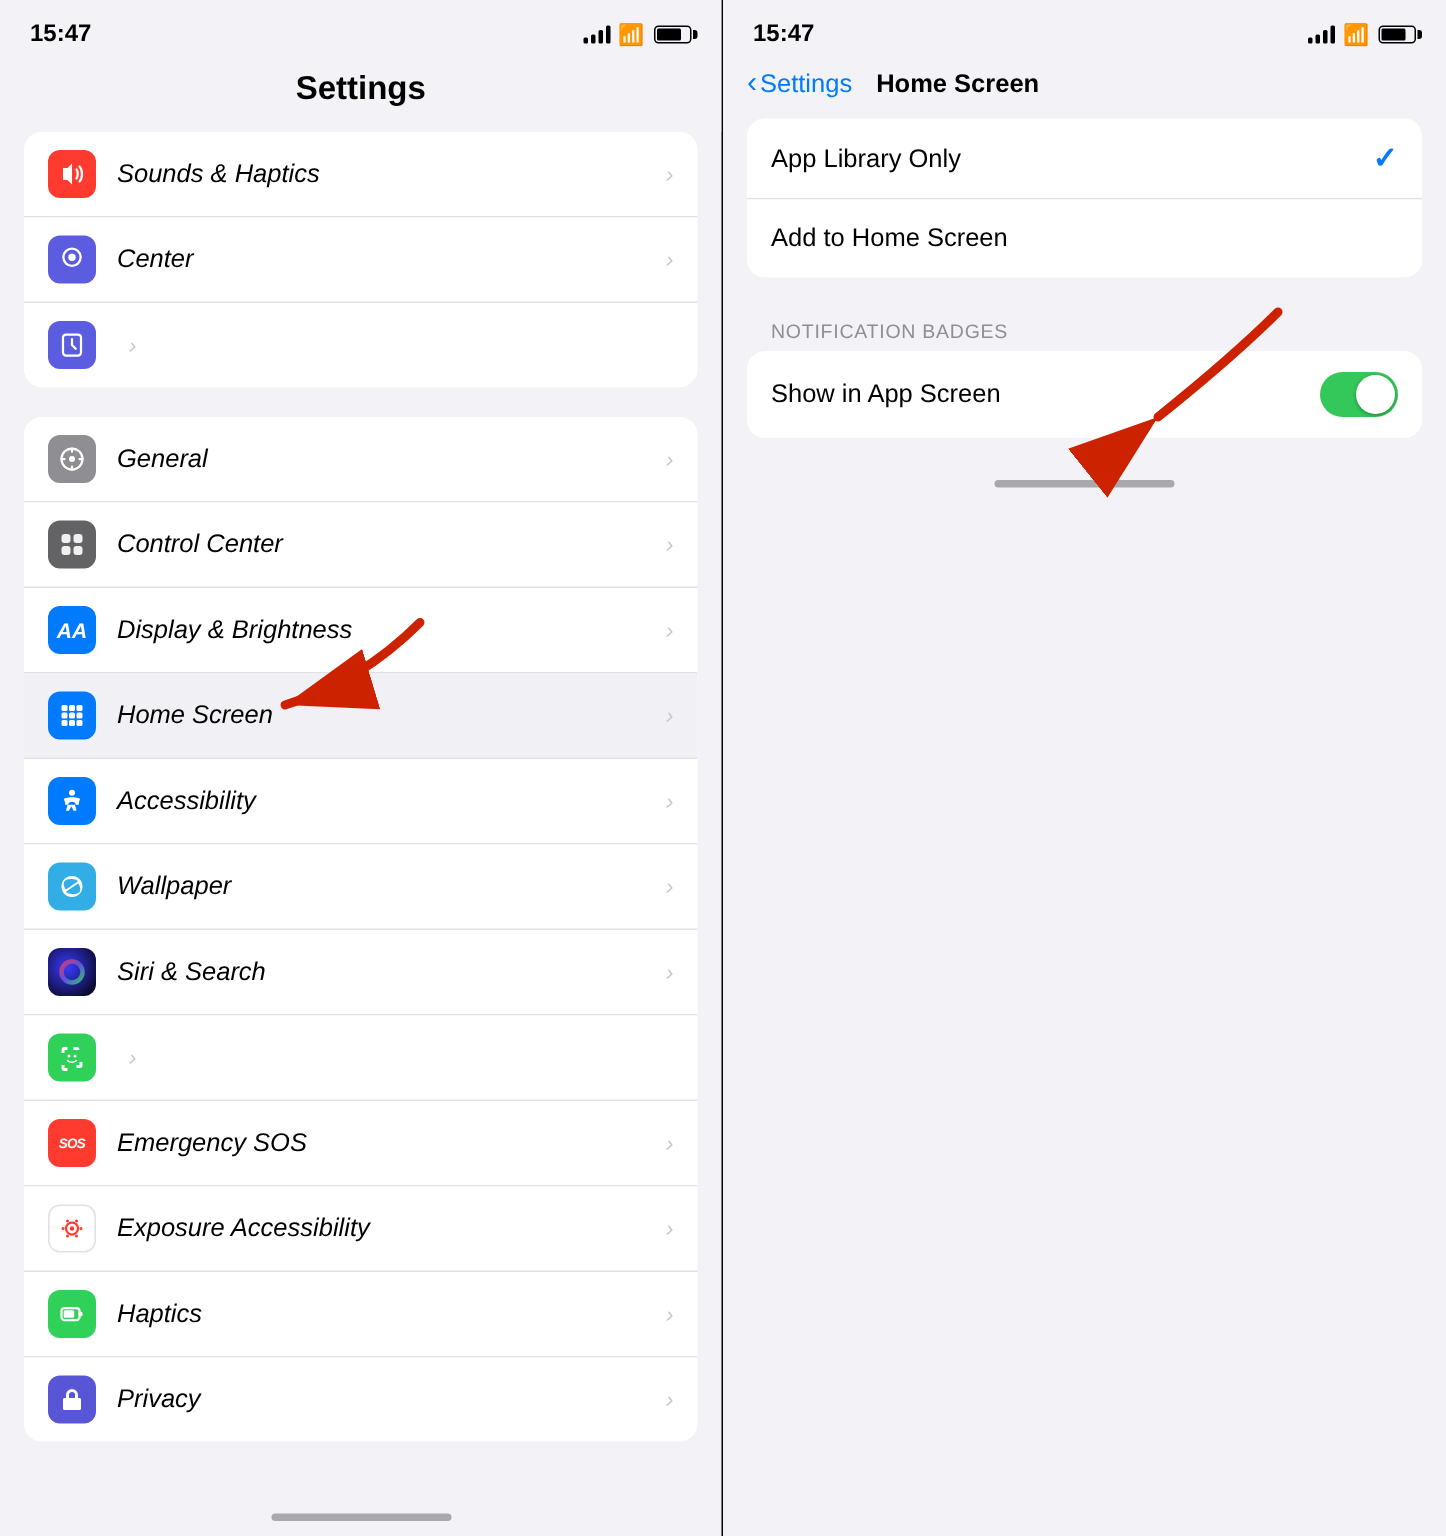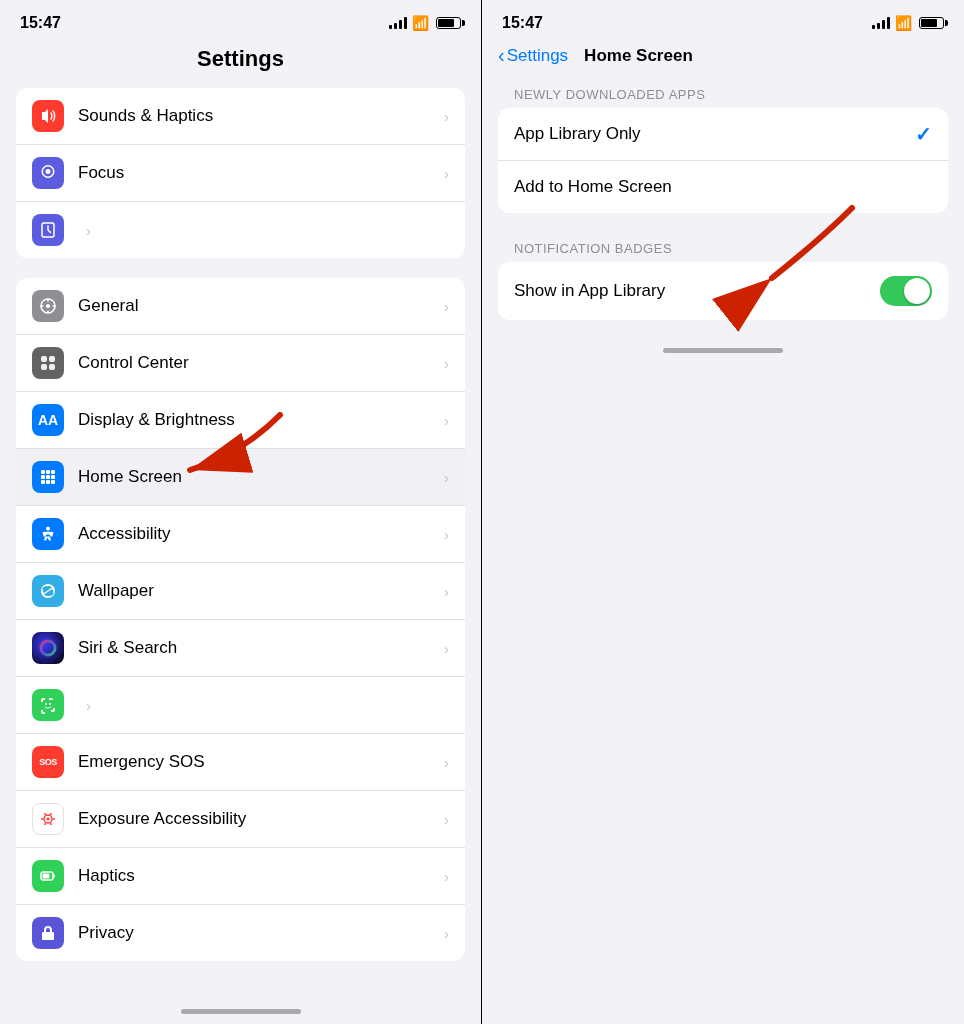--- a/index.html
+++ b/index.html
@@ -259,20 +259,21 @@
       background: #000;
       border-radius: 3px;
       margin: 8px auto 10px;
       opacity: 0.3;
     }
 
     
     .scroll-content {
       flex: 1;
       overflow: hidden;
+      font-style: italic;
     }
 
     
     .panels-wrapper {
       display: flex;
       width: 964px;
       height: 1024px;
       position: relative;
     }
 
@@ -319,21 +320,21 @@
           </div>
           <span class="row-label">Sounds &amp; Haptics</span>
           <span class="row-chevron">›</span>
         </div>
         <div class="settings-row">
           <div class="row-icon icon-indigo">
             <svg width="18" height="18" viewBox="0 0 18 18" fill="white">
               <path d="M9 1a6.5 6.5 0 0 1 0 13A6.5 6.5 0 0 1 9 1zm0 1.5a5 5 0 0 0 0 10 5 5 0 0 0 0-10zm0 2.5a2.5 2.5 0 0 1 0 5 2.5 2.5 0 0 1 0-5z"></path>
             </svg>
           </div>
-          <span class="row-label">Focus</span>
+          <span class="row-label">Center</span>
           <span class="row-chevron">›</span>
         </div>
         <div class="settings-row">
           <div class="row-icon icon-indigo">
             <svg width="18" height="18" viewBox="0 0 18 18" fill="white">
               <rect x="3" y="2" width="12" height="14" rx="2" stroke="white" stroke-width="1.5" fill="none"></rect>
               <path d="M9 5v4l2.5 2.5" stroke="white" stroke-width="1.5" stroke-linecap="round" fill="none"></path>
             </svg>
           </div>
           <span class="row-chevron">›</span>
@@ -513,37 +514,36 @@
     </div>
 
     <div class="right-header">
       <div class="back-btn">
         <span class="back-chevron">‹</span>
         <span>Settings</span>
       </div>
       <span class="right-title">Home Screen</span>
     </div>
 
-    <div class="section-header">NEWLY DOWNLOADED APPS</div>
 
     <div class="option-group">
       <div class="option-row">
         <span class="option-label">App Library Only</span>
         <span class="checkmark">✓</span>
       </div>
       <div class="option-row">
         <span class="option-label">Add to Home Screen</span>
       </div>
     </div>
 
     <div class="section-header">NOTIFICATION BADGES</div>
 
     <div class="option-group">
       <div class="option-row">
-        <span class="option-label">Show in App Library</span>
+        <span class="option-label">Show in App Screen</span>
         <div class="toggle">
           <div class="toggle-knob"></div>
         </div>
       </div>
     </div>
 
     <div class="home-bar"></div>
 
     <svg class="arrow-svg" style="position:absolute;left:682px;top:188px;width:220px;height:130px;pointer-events:none;z-index:999;" viewBox="0 0 220 130">
       <defs>

